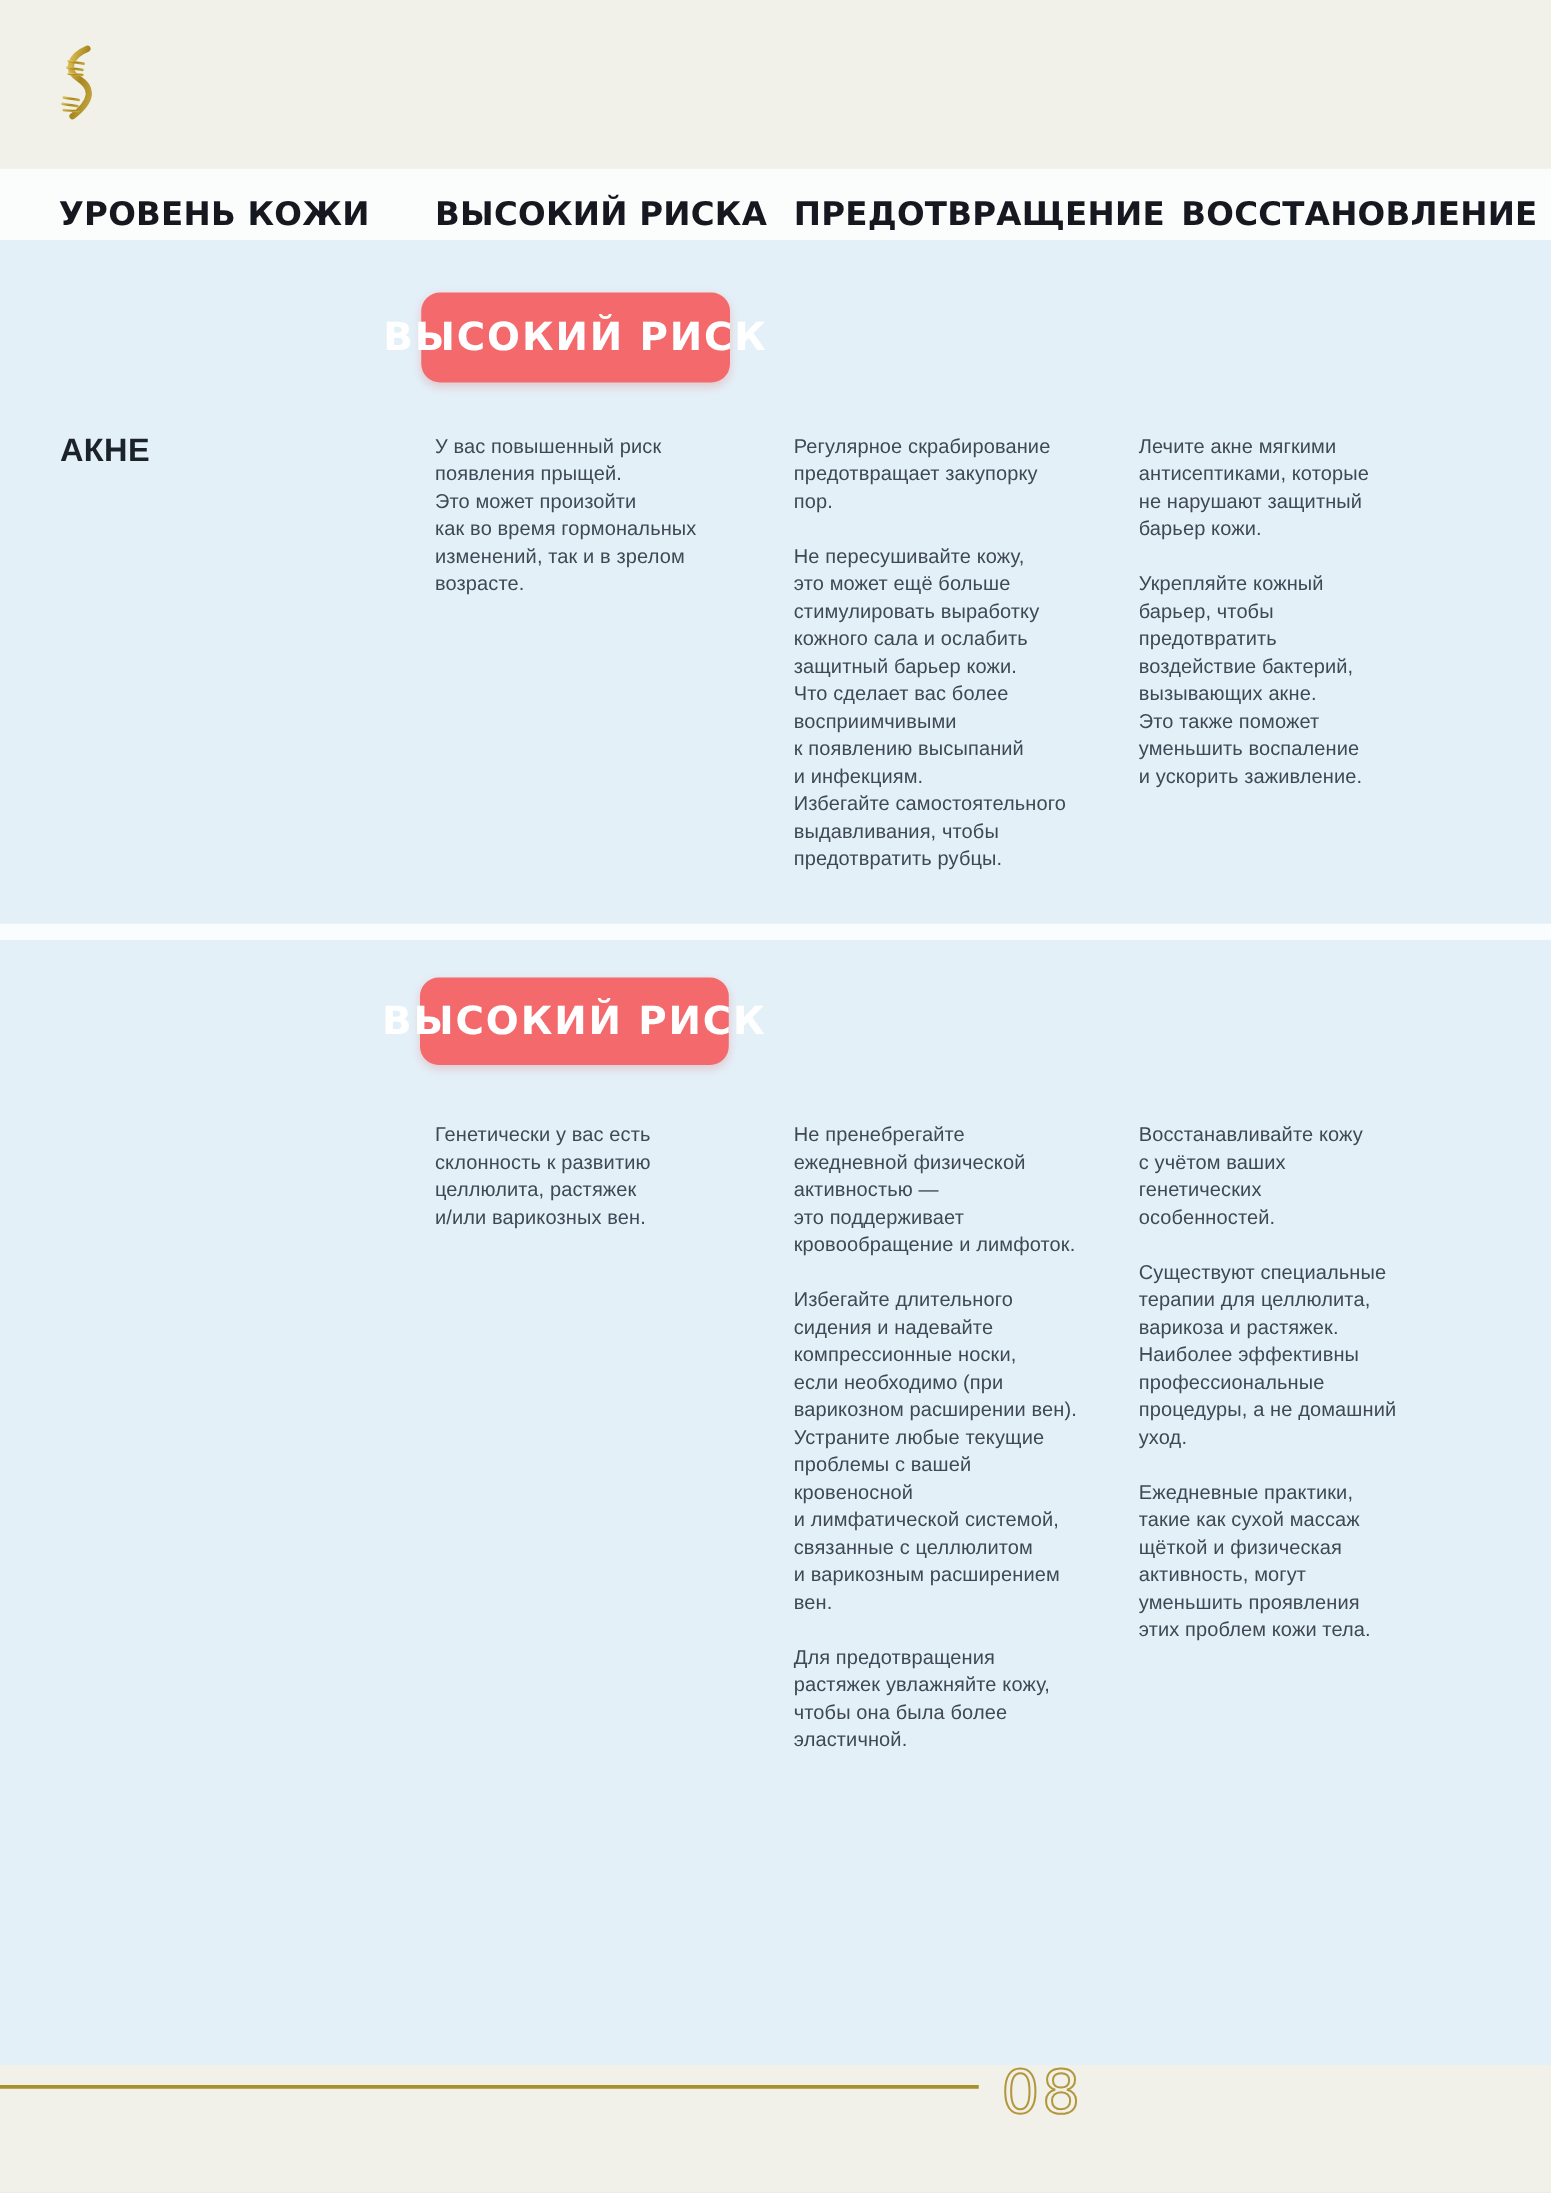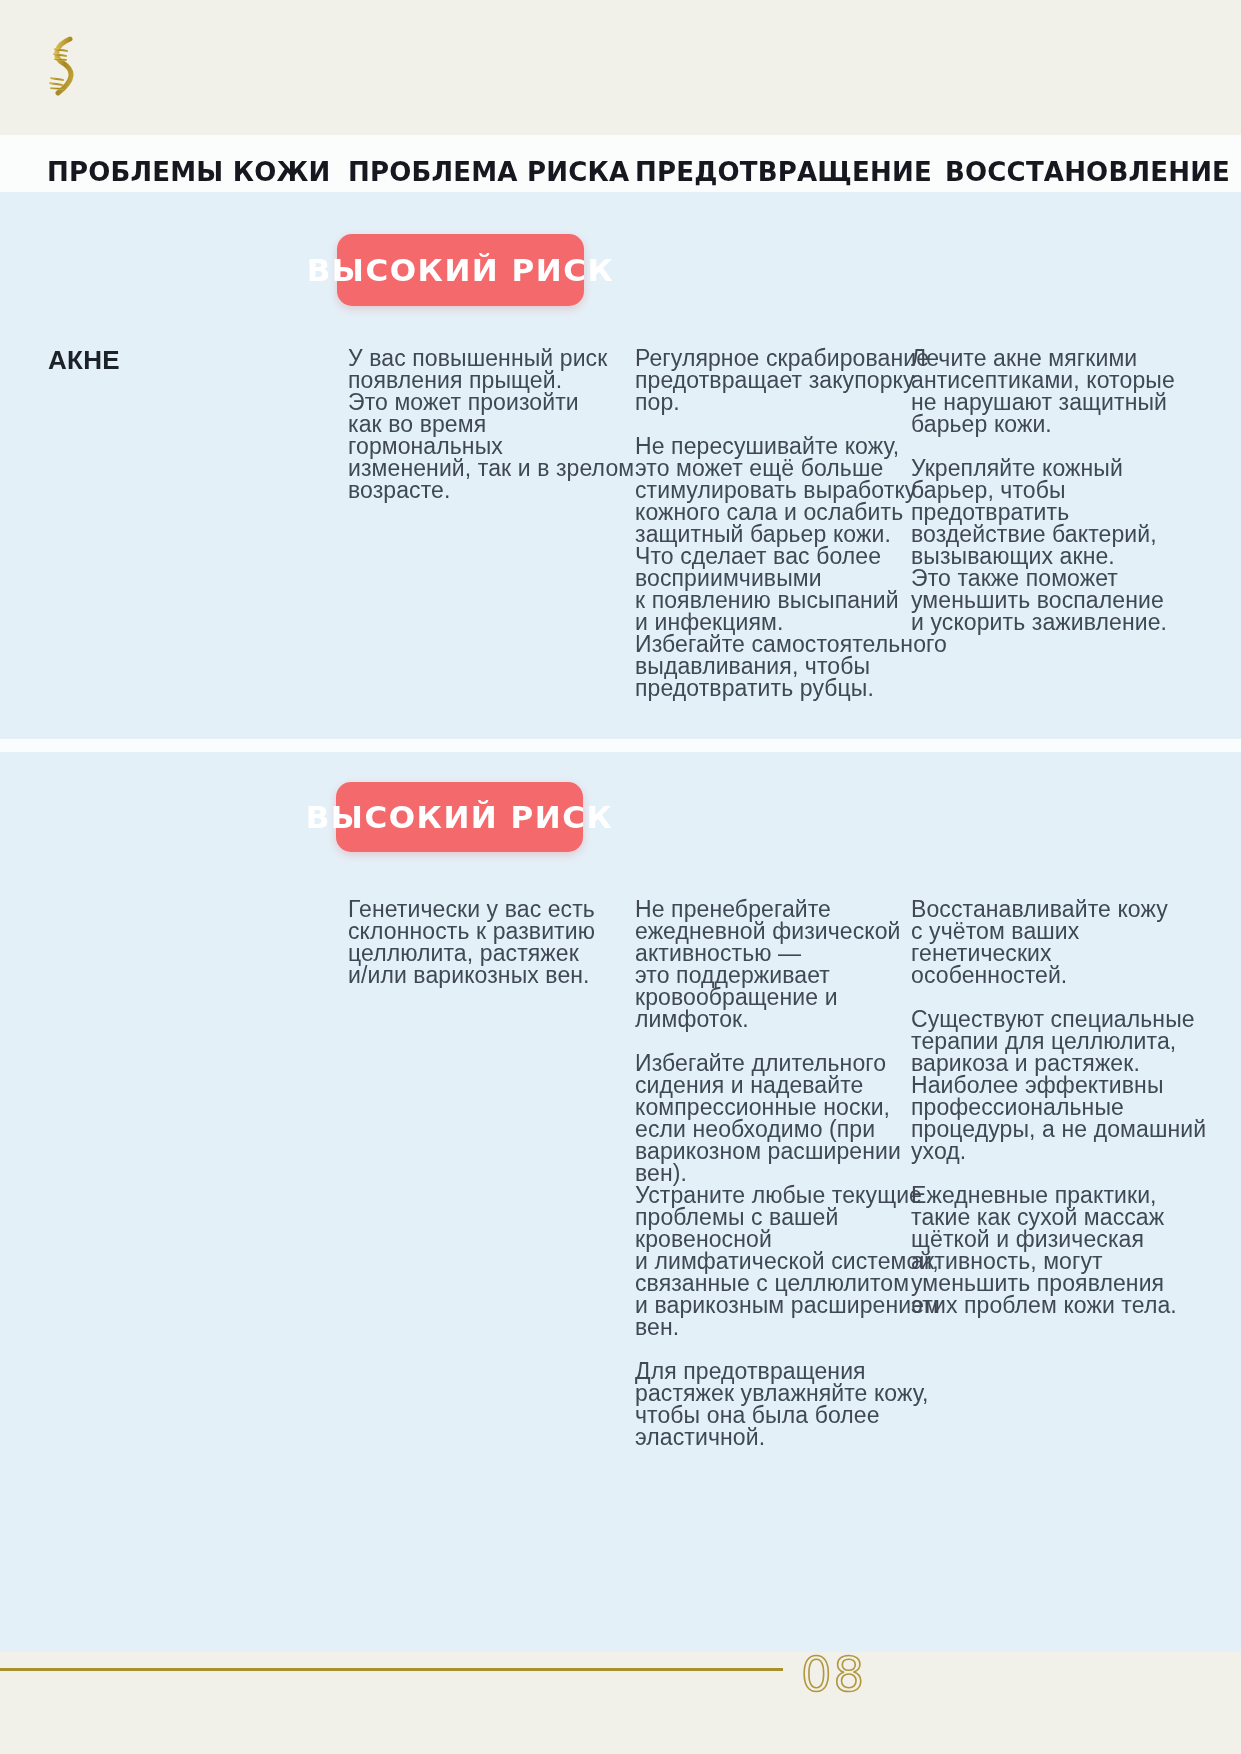--- a/index.html
+++ b/index.html
@@ -54,21 +54,21 @@
     font-family:"DejaVu Sans", sans-serif;font-weight:bold;font-size:31px;
     color:var(--badge-text);letter-spacing:1.5px;white-space:nowrap;
     box-shadow:0 3px 8px rgba(216,88,90,.25);
   }
   .section-1 .risk-badge{top:42px;}
   .section-2 .risk-badge{top:30px;left:336px;height:70px;}
 
   .cell{
     position:absolute;
     white-space:pre-line;
-    font-size:23px;line-height:22px;
+    font-size:16px;line-height:22px;
     color:var(--body-text);letter-spacing:.1px;
   }
   .section-1 .cell{top:155px;}
   .section-2 .cell{top:146px;}
   .cell.c1{
     left:48px;width:285px;
     font-family:Liberation Sans, sans-serif;font-weight:bold;
     font-size:26px;line-height:27px;color:#1c222a;letter-spacing:.3px;
   }
   .cell.c2{left:348px;width:287px;}
@@ -107,22 +107,22 @@
       <line x1="9" y1="13" x2="21" y2="15"></line>
       <line x1="8" y1="18" x2="20" y2="20"></line>
       <line x1="9" y1="23" x2="20" y2="24"></line>
       <line x1="5" y1="42" x2="17" y2="44"></line>
       <line x1="4" y1="47" x2="16" y2="49"></line>
       <line x1="5" y1="52" x2="17" y2="53"></line>
     </g>
   </svg>
 
   <div class="col-header-band"></div>
-  <div class="col-header ch1">ПРОБЛЕМЫ КОЖИ</div>
-  <div class="col-header ch2">ПРОБЛЕМА РИСКА</div>
+  <div class="col-header ch1">УРОВЕНЬ КОЖИ</div>
+  <div class="col-header ch2">ВЫСОКИЙ РИСКА</div>
   <div class="col-header ch3">ПРЕДОТВРАЩЕНИЕ</div>
   <div class="col-header ch4">ВОССТАНОВЛЕНИЕ</div>
 
   <section class="risk-section section-1">
     <div class="risk-badge">ВЫСОКИЙ РИСК</div>
     <div class="cell c1">АКНЕ</div>
     <div class="cell c2">У вас повышенный риск
 появления прыщей.
 Это может произойти
 как во время гормональных

